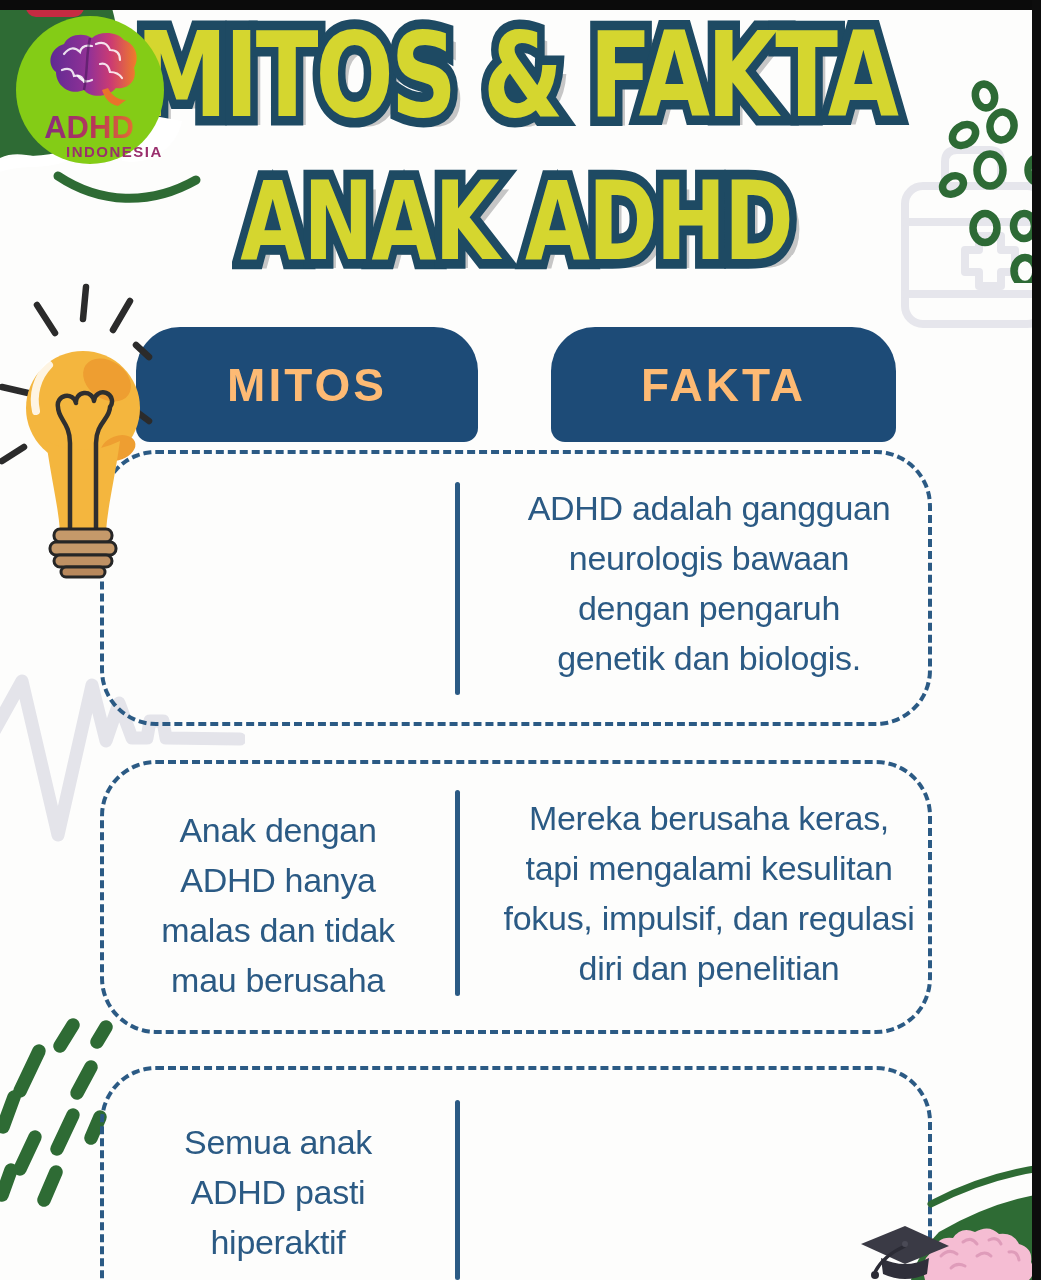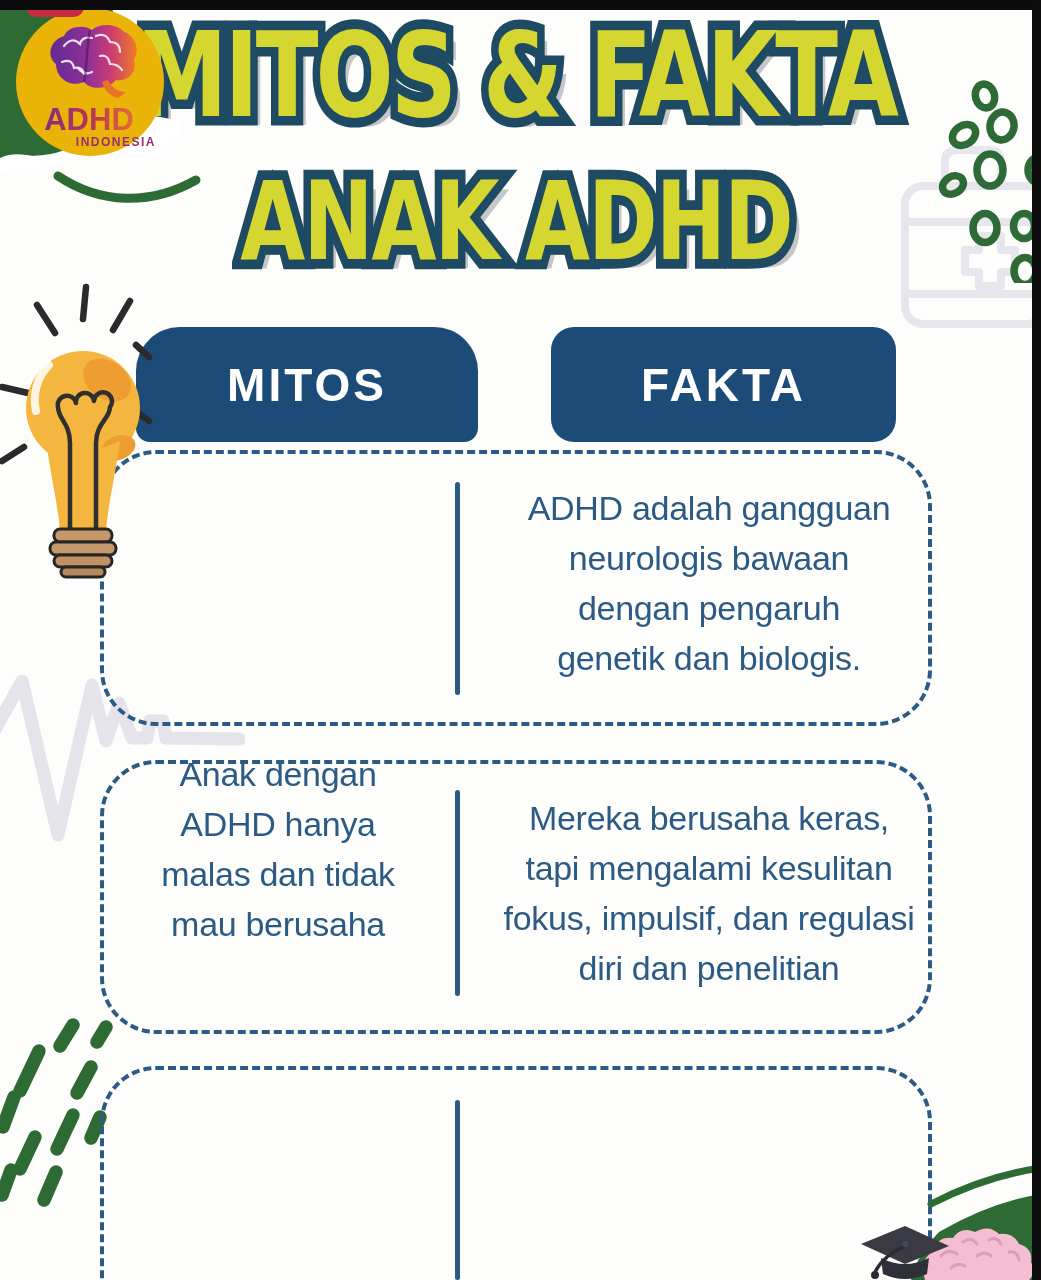--- a/index.html
+++ b/index.html
@@ -24,41 +24,41 @@
   }
   .line1 .layer{font-size:92px;letter-spacing:-3px;top:6px;}
   .line2 .layer{font-size:84px;letter-spacing:-2px;top:0px;}
   .layer.stroke{
     color:#1e4a63;-webkit-text-stroke:15px #1e4a63;
     text-shadow:10px 7px 0 #c6c6c6;
   }
   .layer.fill{color:#d5d62f;}
 
   
-  .logo{left:16px;top:8px;width:148px;height:148px;background:#eab308;border-radius:50%;z-index:6;}
+  .logo{left:16px;top:16px;width:148px;height:148px;background:#84cc16;border-radius:50%;z-index:6;}
   .logo-tail{left:126px;top:116px;width:52px;height:50px;background:#ffffff;border-radius:0 0 100% 0;transform:rotate(10deg);z-index:5;}
   .logo-brand{
     position:absolute;left:18px;top:94px;width:110px;text-align:center;
     font-size:31px;font-weight:900;letter-spacing:0px;
     background:linear-gradient(90deg,#7b2c86 0%,#b93757 55%,#ed7d2b 100%);
     -webkit-background-clip:text;background-clip:text;color:transparent;
   }
   .logo-sub{
-    position:absolute;left:50px;top:127px;width:90px;text-align:right;
-    font-size:12px;font-weight:700;letter-spacing:1.5px;color:#9a2f6d;
+    position:absolute;left:50px;top:127px;width:90px;text-align:left;
+    font-size:15px;font-weight:700;letter-spacing:1.5px;color:#9a2f6d;
   }
 
   
   .pill{
     background:#1d4b77;border-radius:44px 44px 14px 14px;z-index:1;
     display:flex;align-items:center;justify-content:center;
-    color:#ffffff;font-size:46px;font-weight:700;letter-spacing:3px;
+    color:#fdba74;font-size:46px;font-weight:700;letter-spacing:3px;
   }
   .pill.mitos{left:136px;top:327px;width:342px;height:115px;}
-  .pill.fakta{left:551px;top:327px;width:345px;height:115px;border-radius:23px;}
+  .pill.fakta{left:551px;top:327px;width:345px;height:115px;}
 
   
   .card{
     left:100px;width:824px;border:4.5px dashed #2b5a84;border-radius:56px;
     background:transparent;z-index:2;
   }
   .card.r1{top:450px;height:268px;}
   .card.r2{top:760px;height:266px;}
   .card.r3{top:1066px;height:260px;}
   .vdiv{left:455px;width:4.5px;background:#2b5a84;z-index:3;border-radius:3px;}
@@ -68,21 +68,21 @@
 
   .cell{
     z-index:3;display:flex;align-items:center;justify-content:center;text-align:center;
     color:#2b5a84;font-size:34px;line-height:1.47;font-weight:500;letter-spacing:-0.3px;
     white-space:pre-line;
   }
   .cell.myth{left:102px;width:352px;}
   .cell.fact{left:460px;width:466px;padding-left:16px;}
   .cell.m1{top:468px;height:232px;}
   .cell.f1{top:462px;height:244px;}
-  .cell.m2{top:734px;height:232px;}
+  .cell.m2{top:790px;height:232px;}
   .cell.f2{top:778px;height:232px;}
   .cell.m3{top:1106px;height:174px;}
   .cell.f3{top:1084px;height:178px;}
 
   .z0{z-index:0;} .z1{z-index:1;} .z4{z-index:4;} .z5{z-index:5;}
 </style>
 </head>
 <body>
 
 <div class="poster">
@@ -173,20 +173,23 @@
 dengan pengaruh
 genetik dan biologis.</div>
   <div class="abs cell myth m2">Anak dengan
 ADHD hanya
 malas dan tidak
 mau berusaha</div>
   <div class="abs cell fact f2">Mereka berusaha keras,
 tapi mengalami kesulitan
 fokus, impulsif, dan regulasi
 diri dan penelitian</div>
+  <div class="abs cell myth m3">Semua anak
+ADHD pasti
+hiperaktif</div>
 
   <svg class="abs z5" style="left:0px;top:283px;" width="260" height="300" viewBox="0 0 260 300">
     <g stroke="#2b2b2b" stroke-width="6.5" stroke-linecap="round">
       <line x1="86" y1="4" x2="83" y2="36"></line>
       <line x1="130" y1="18" x2="113" y2="47"></line>
       <line x1="37" y1="22" x2="55" y2="50"></line>
       <line x1="2" y1="104" x2="28" y2="110"></line>
       <line x1="2" y1="178" x2="24" y2="164"></line>
       <line x1="136" y1="62" x2="149" y2="74"></line>
       <line x1="133" y1="126" x2="149" y2="138"></line>

